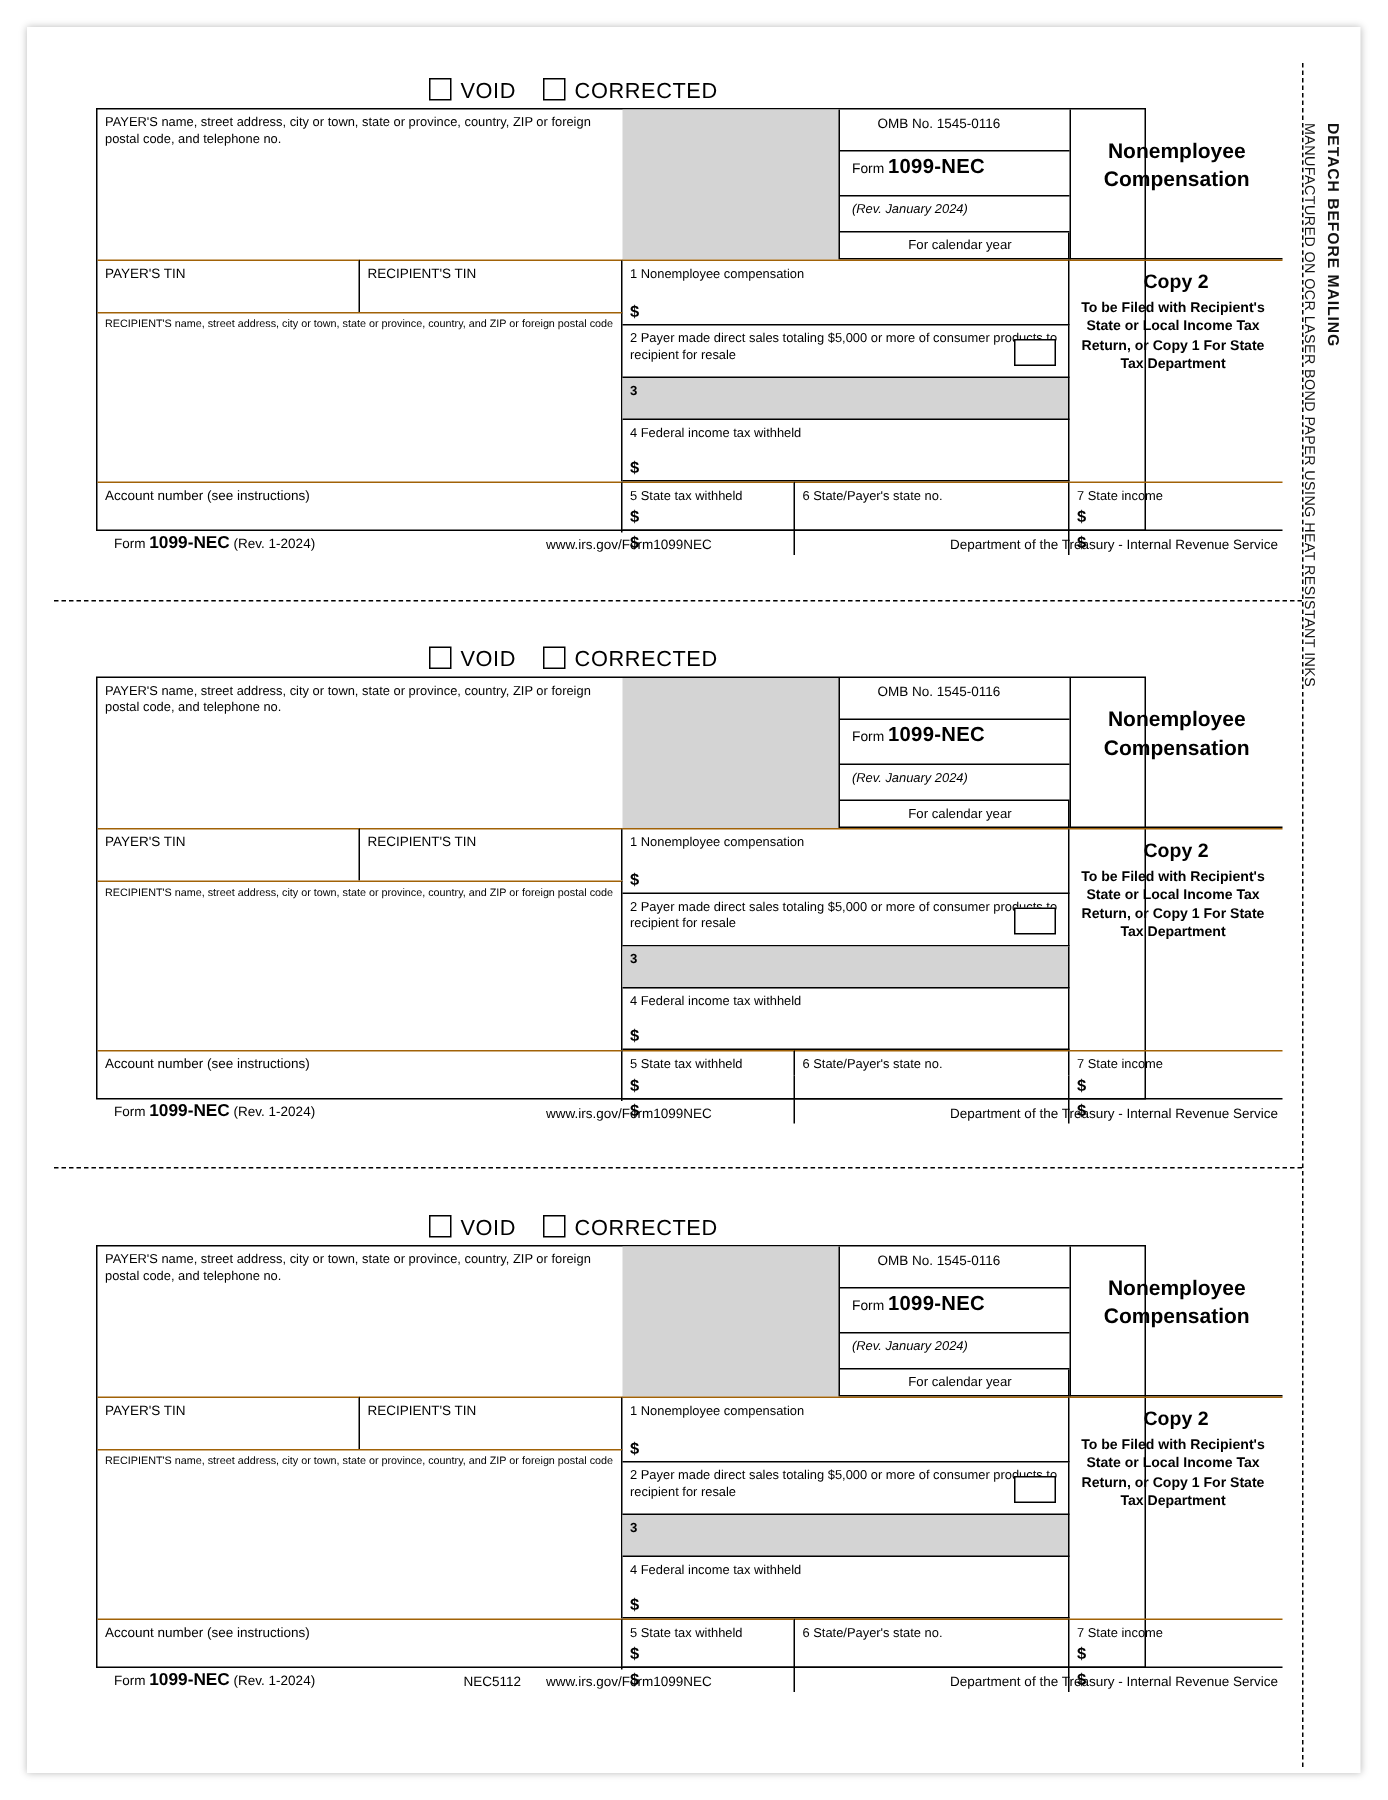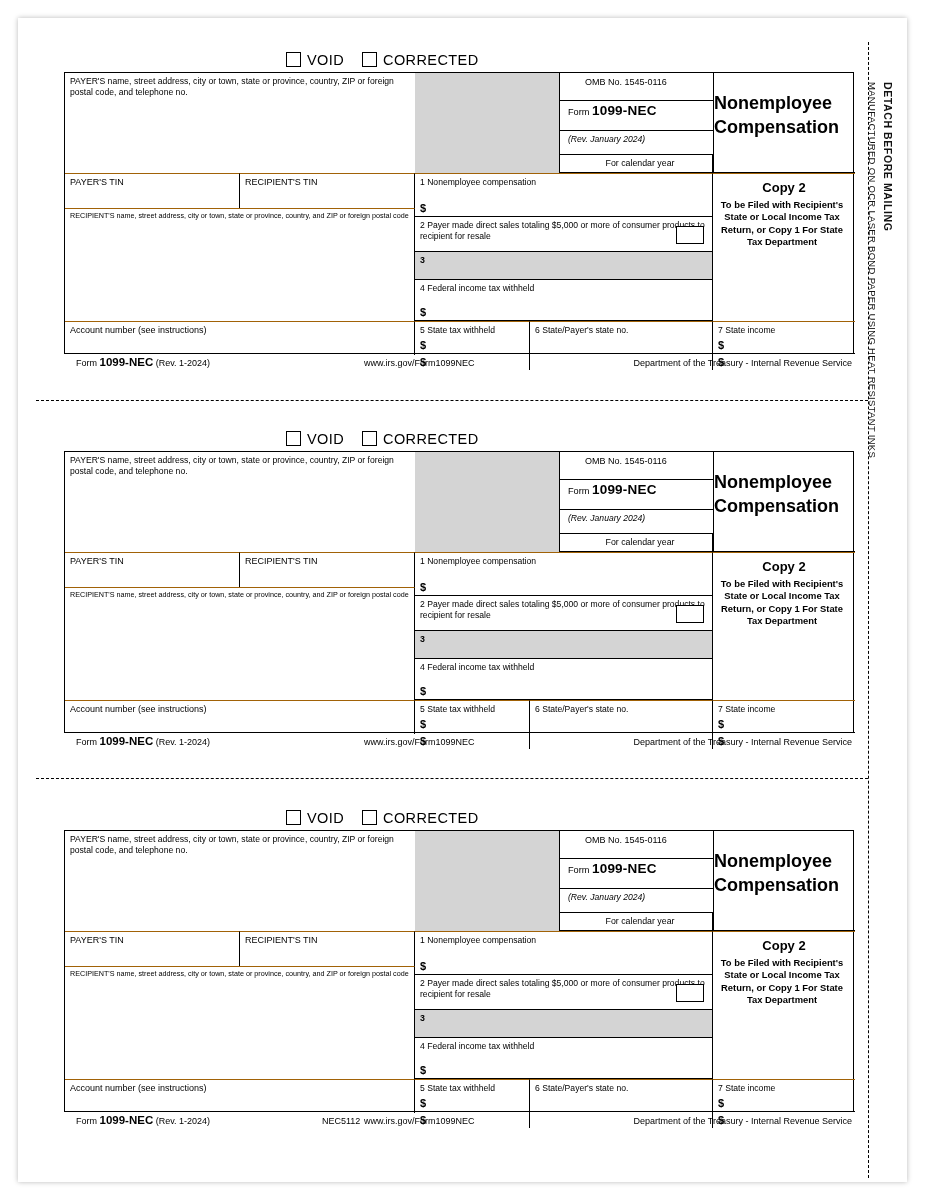--- a/index.html
+++ b/index.html
@@ -100,21 +100,21 @@
     background: #fff;
     vertical-align: -2px;
     margin-right: 6px;
   }
   .cklbl { letter-spacing: 0.4px; }
 
   .grid {
     position: absolute;
     left: 0;
     top: 22px;
-    width: 790px;
+    width: 700px;
     height: 282px;
     border: 1px solid #000;
     box-sizing: border-box;
   }
   .cell {
     position: absolute;
     box-sizing: border-box;
     overflow: hidden;
   }
   .bl { border-left: 1px solid #000; }
@@ -158,23 +158,23 @@
     font-size: 8.6px;
     padding: 3px 6px 0 8px;
     font-style: italic;
   }
   .calyear {
     font-size: 8.8px;
     padding: 3px 6px 0 14px;
     text-align: center;
   }
   .nec-title {
-    font-size: 18px;
+    font-size: 14px;
     font-weight: bold;
-    text-align: left;
+    text-align: center;
     line-height: 1.35;
     padding-top: 18px;
   }
   .copy2 {
     font-size: 13px;
     font-weight: bold;
     text-align: center;
     padding-top: 6px;
   }
   .copy2sub {
@@ -199,21 +199,21 @@
     position: absolute;
     left: 0;
     top: 306px;
     width: 790px;
     height: 18px;
     font-size: 9px;
   }
   .footer .f-left { position: absolute; left: 12px; top: 0; }
   .footer .f-left b { font-size: 11.5px; }
   .footer .f-mid { position: absolute; left: 300px; top: 2px; }
-  .footer .f-nec { position: absolute; left: 258px; top: 2px; }
+  .footer .f-nec { position: absolute; left: 245px; top: 2px; }
   .footer .f-right { position: absolute; right: 2px; top: 2px; }
 </style>
 </head>
 <body>
 
 <div id="page">
   <div class="sheet">
 
     <div class="detach-line"></div>
 

